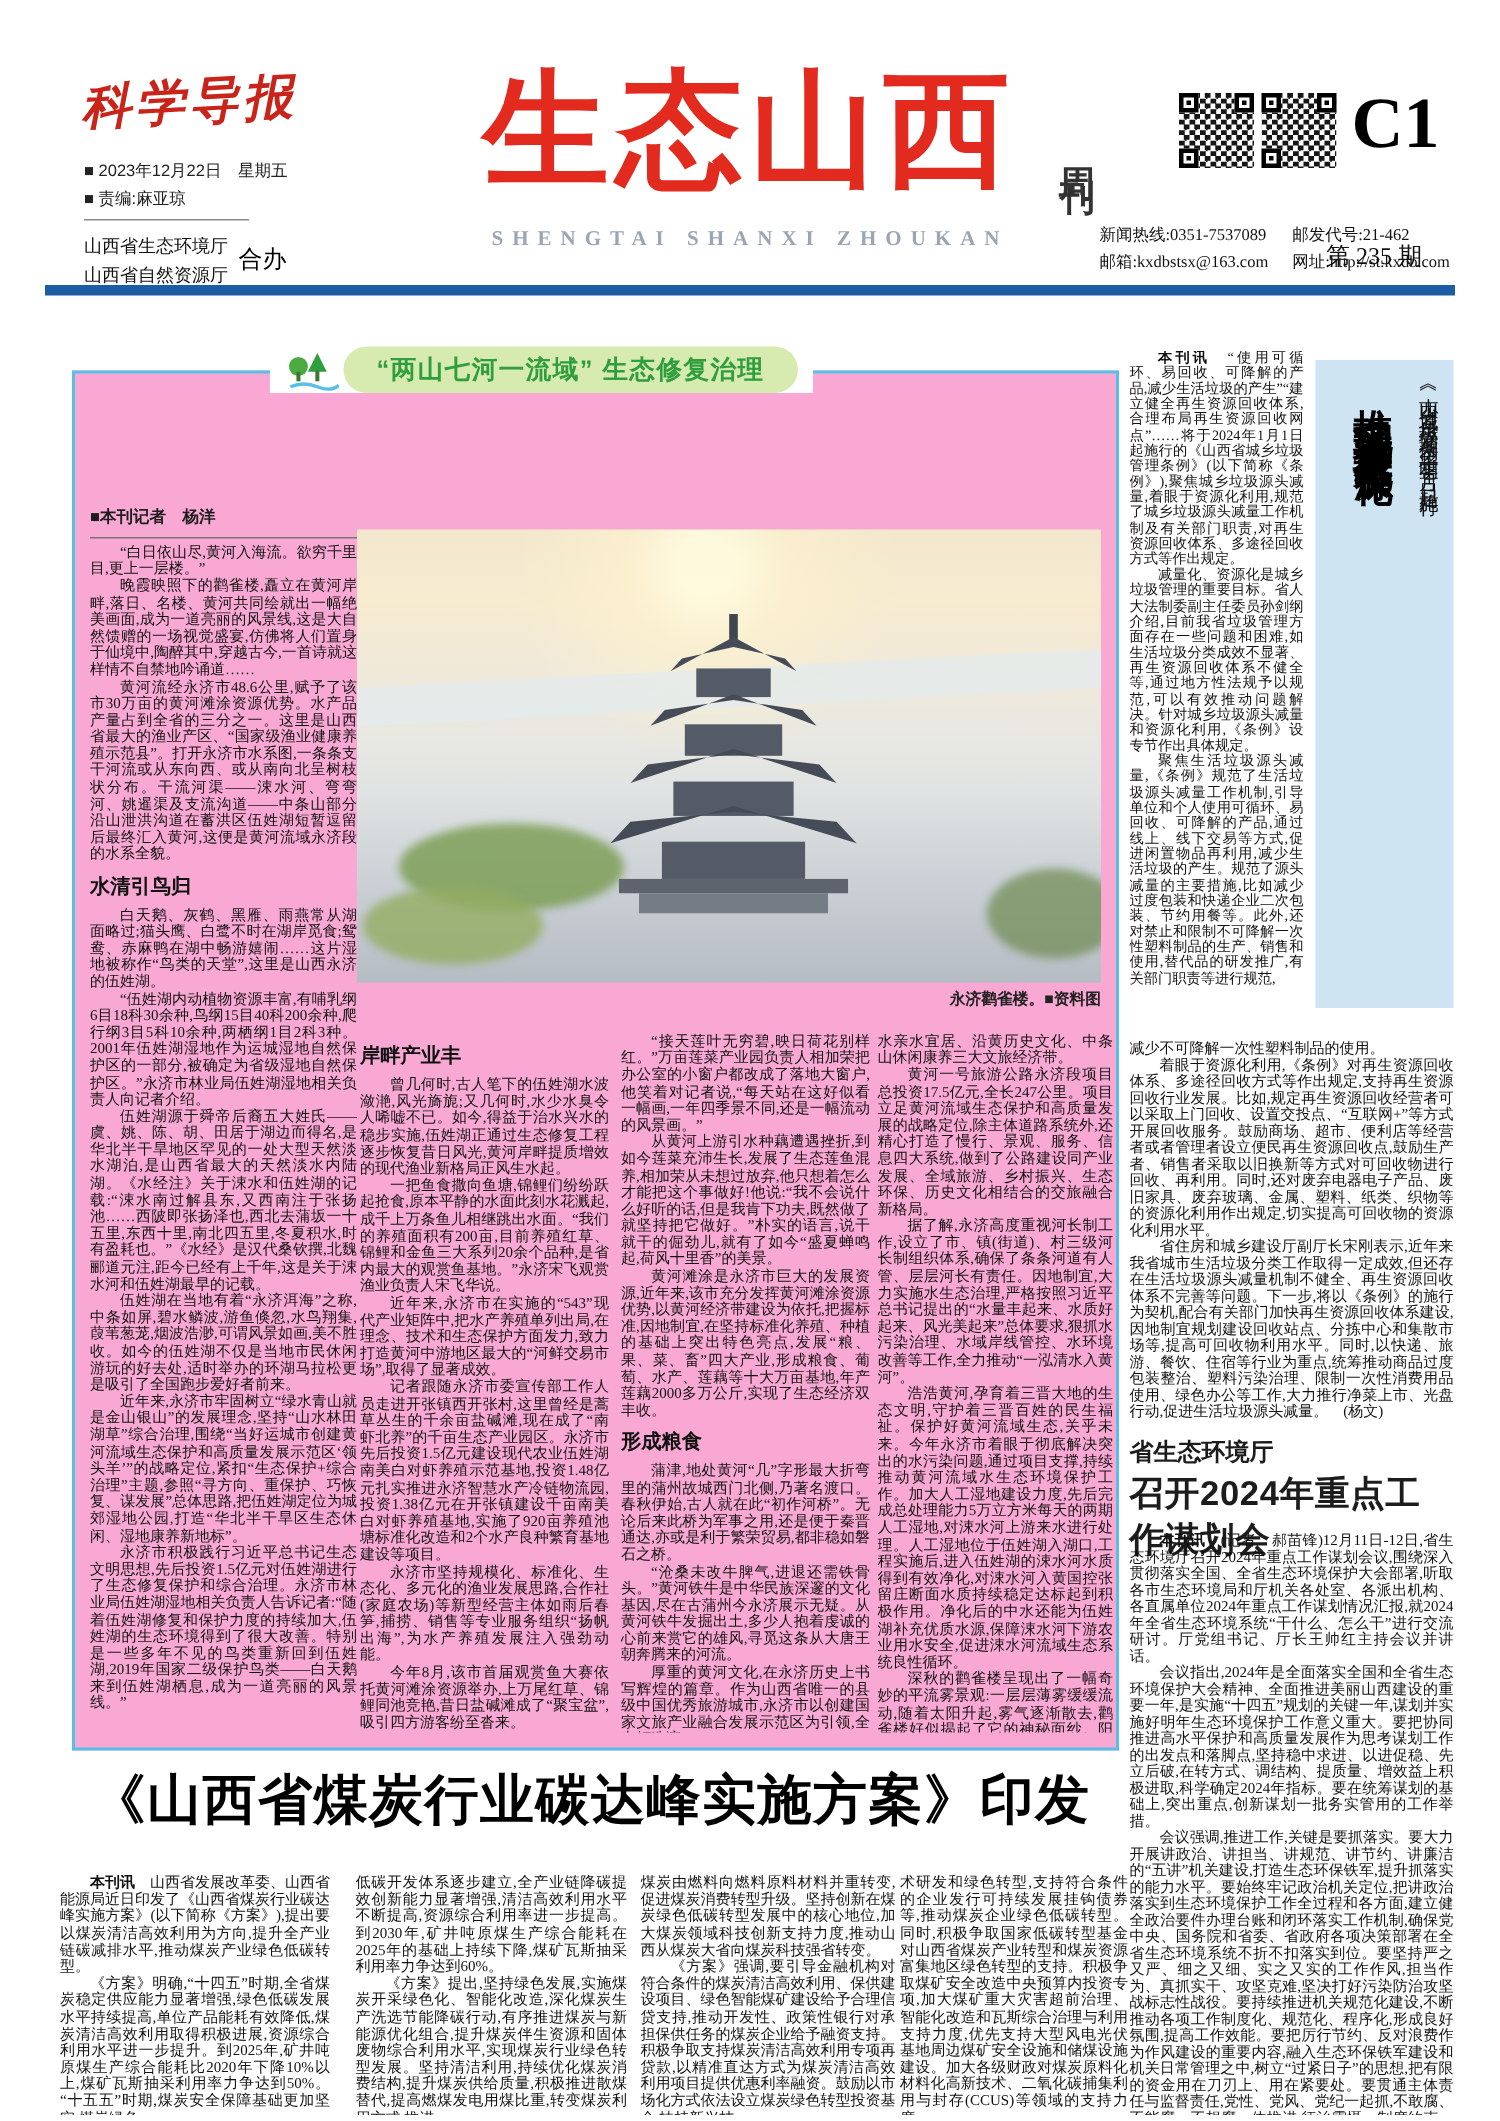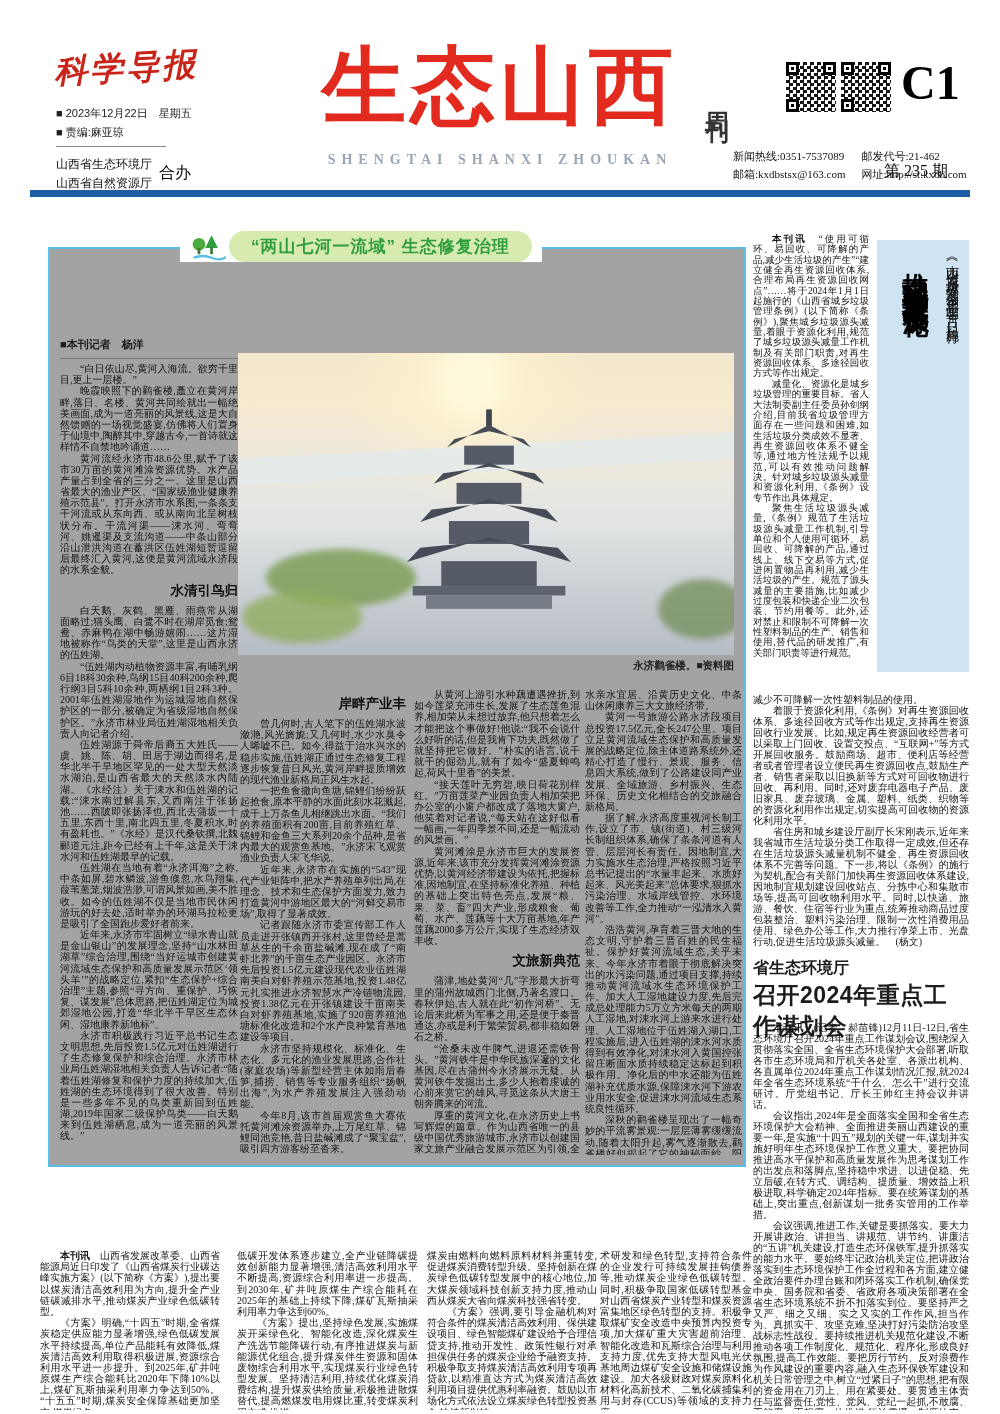--- a/index.html
+++ b/index.html
@@ -25,33 +25,33 @@
       background:repeating-conic-gradient(#161616 0 25%,#ffffff 0 50%) 0 0/7px 7px;outline:3px solid #fff;}
   .qr .f{position:absolute;width:13px;height:13px;border:3px solid #000;background:#fff;box-sizing:border-box;}
   .qr .f::after{content:"";position:absolute;left:2px;top:2px;width:3px;height:3px;background:#000;}
   .qr .f1{left:0;top:0}.qr .f2{right:0;top:0}.qr .f3{left:0;bottom:0}
   .c1{position:absolute;left:901px;top:55px;font-size:48px;font-weight:bold;color:#000;font-family:"Liberation Serif",serif;}
   .issue{position:absolute;left:884px;top:121px;font-size:16px;color:#111;margin-top:40px;}
   .contacts{position:absolute;left:733px;top:149px;display:grid;grid-template-columns:auto auto;
         column-gap:16px;row-gap:3px;font-size:11px;color:#111;}
   .bluebar{position:absolute;left:30px;top:190px;width:940px;height:7px;background:#1c5da6;}
   
-  .main-box{position:absolute;left:48px;top:247px;width:694px;height:916px;border:2px solid #57bfe8;background:#a3a3a3;}
+  .main-box{position:absolute;left:48px;top:247px;width:694px;height:916px;border:2px solid #57bfe8;background:#f9a8d4;}
   .banner-wrap{position:absolute;left:50%;top:-18px;transform:translateX(-60%);background:#fff;
         padding:0 10px;display:flex;align-items:center;gap:3px;}
   .banner-pill{background:#d7eab0;color:#2f9e3c;font-weight:bold;font-size:17px;padding:4px 22px;
         border-radius:20px;font-family:"Liberation Sans",sans-serif;letter-spacing:1px;white-space:nowrap;}
   .m-headline{position:absolute;left:10px;top:22px;width:674px;text-align:center;font-size:35px;
         font-weight:900;font-family:"Liberation Sans",sans-serif;color:#000;}
   .m-byline{position:absolute;left:10px;top:88px;width:178px;font-size:11px;font-weight:bold;
         font-family:"Liberation Sans",sans-serif;padding-bottom:6px;border-bottom:1px solid #777;}
   .col{position:absolute;font-size:10px;line-height:1.12;text-align:justify;overflow:hidden;color:#111;}
   .col p{margin:0;text-indent:2em;}
   .col p.cont{text-indent:0;}
-  .col h4.subhead{margin:7px 0;text-align:right;font-size:13.5px;font-family:"Liberation Sans",sans-serif;font-weight:bold;}
+  .col h4.subhead{margin:7px 0;text-align:left;font-size:13.5px;font-family:"Liberation Sans",sans-serif;font-weight:bold;}
   .col b{font-family:"Liberation Sans",sans-serif;}
   #col1{left:10px;top:114px;width:178px;height:790px;}
   #col2{left:190px;top:440px;width:166px;height:466px;}
   #col3{left:364px;top:440px;width:166px;height:466px;}
   #col4{left:535px;top:440px;width:157px;height:466px;}
   
   .photo{position:absolute;left:188px;top:104px;width:496px;height:302px;overflow:hidden;
      background:linear-gradient(180deg,#f2e7cd 0%,#f7ebd0 16%,#efe9da 32%,#e8e8e2 46%,#e0e3e3 58%,#ced4d8 74%,#b6bcc4 100%);}
   .ph-sun{position:absolute;left:0;top:0;width:100%;height:60%;
      background:radial-gradient(circle at 47% 14%,rgba(255,250,222,.95) 0 6%,rgba(255,243,205,.55) 18%,rgba(255,243,205,0) 42%);}
@@ -177,24 +177,24 @@
     <div id="col2" class="col">
         <h4 class="subhead">岸畔产业丰</h4>
         <p>曾几何时,古人笔下的伍姓湖水波潋滟,风光旖旎;又几何时,水少水臭令人唏嘘不已。如今,得益于治水兴水的稳步实施,伍姓湖正通过生态修复工程逐步恢复昔日风光,黄河岸畔提质增效的现代渔业新格局正风生水起。</p>
         <p>一把鱼食撒向鱼塘,锦鲤们纷纷跃起抢食,原本平静的水面此刻水花溅起,成千上万条鱼儿相继跳出水面。“我们的养殖面积有200亩,目前养殖红草、锦鲤和金鱼三大系列20余个品种,是省内最大的观赏鱼基地。”永济宋飞观赏渔业负责人宋飞华说。</p>
         <p>近年来,永济市在实施的“543”现代产业矩阵中,把水产养殖单列出局,在理念、技术和生态保护方面发力,致力打造黄河中游地区最大的“河鲜交易市场”,取得了显著成效。</p>
         <p>记者跟随永济市委宣传部工作人员走进开张镇西开张村,这里曾经是蒿草丛生的千余亩盐碱滩,现在成了“南虾北养”的千亩生态产业园区。永济市先后投资1.5亿元建设现代农业伍姓湖南美白对虾养殖示范基地,投资1.48亿元扎实推进永济智慧水产冷链物流园,投资1.38亿元在开张镇建设千亩南美白对虾养殖基地,实施了920亩养殖池塘标准化改造和2个水产良种繁育基地建设等项目。</p>
         <p>永济市坚持规模化、标准化、生态化、多元化的渔业发展思路,合作社(家庭农场)等新型经营主体如雨后春笋,捕捞、销售等专业服务组织“扬帆出海”,为水产养殖发展注入强劲动能。</p>
         <p>今年8月,该市首届观赏鱼大赛依托黄河滩涂资源举办,上万尾红草、锦鲤同池竞艳,昔日盐碱滩成了“聚宝盆”,吸引四方游客纷至沓来。</p>
       </div>
     <div id="col3" class="col">
+        <p>“接天莲叶无穷碧,映日荷花别样红。”万亩莲菜产业园负责人相加荣把办公室的小窗户都改成了落地大窗户,他笑着对记者说,“每天站在这好似看一幅画,一年四季景不同,还是一幅流动的风景画。”</p>
         <p>从黄河上游引水种藕遭遇挫折,到如今莲菜充沛生长,发展了生态莲鱼混养,相加荣从未想过放弃,他只想着怎么才能把这个事做好!他说:“我不会说什么好听的话,但是我肯下功夫,既然做了就坚持把它做好。”朴实的语言,说干就干的倔劲儿,就有了如今“盛夏蝉鸣起,荷风十里香”的美景。</p>
-        <p>“接天莲叶无穷碧,映日荷花别样红。”万亩莲菜产业园负责人相加荣把办公室的小窗户都改成了落地大窗户,他笑着对记者说,“每天站在这好似看一幅画,一年四季景不同,还是一幅流动的风景画。”</p>
         <p>黄河滩涂是永济市巨大的发展资源,近年来,该市充分发挥黄河滩涂资源优势,以黄河经济带建设为依托,把握标准,因地制宜,在坚持标准化养殖、种植的基础上突出特色亮点,发展“粮、果、菜、畜”四大产业,形成粮食、葡萄、水产、莲藕等十大万亩基地,年产莲藕2000多万公斤,实现了生态经济双丰收。</p>
-        <h4 class="subhead">文旅新典范</h4>
+        <h4 class="subhead">形成粮食</h4>
         <p>蒲津,地处黄河“几”字形最大折弯里的蒲州故城西门北侧,乃著名渡口。春秋伊始,古人就在此“初作河桥”。无论后来此桥为军事之用,还是便于秦晋通达,亦或是利于繁荣贸易,都非稳如磐石之桥。</p>
         <p>“沧桑未改牛脾气,进退还需铁骨头。”黄河铁牛是中华民族深邃的文化基因,尽在古蒲州今永济展示无疑。从黄河铁牛发掘出土,多少人抱着虔诚的心前来赏它的雄风,寻觅这条从大唐王朝奔腾来的河流。</p>
         <p>厚重的黄河文化,在永济历史上书写辉煌的篇章。作为山西省唯一的县级中国优秀旅游城市,永济市以创建国家文旅产业融合发展示范区为引领,全力打造滨</p>
       </div>
     <div id="col4" class="col">
         <p class="cont">水亲水宜居、沿黄历史文化、中条山休闲康养三大文旅经济带。</p>
         <p>黄河一号旅游公路永济段项目总投资17.5亿元,全长247公里。项目立足黄河流域生态保护和高质量发展的战略定位,除主体道路系统外,还精心打造了慢行、景观、服务、信息四大系统,做到了公路建设同产业发展、全域旅游、乡村振兴、生态环保、历史文化相结合的交旅融合新格局。</p>
         <p>据了解,永济高度重视河长制工作,设立了市、镇(街道)、村三级河长制组织体系,确保了条条河道有人管、层层河长有责任。因地制宜,大力实施水生态治理,严格按照习近平总书记提出的“水量丰起来、水质好起来、风光美起来”总体要求,狠抓水污染治理、水域岸线管控、水环境改善等工作,全力推动“一泓清水入黄河”。</p>
         <p>浩浩黄河,孕育着三晋大地的生态文明,守护着三晋百姓的民生福祉。保护好黄河流域生态,关乎未来。今年永济市着眼于彻底解决突出的水污染问题,通过项目支撑,持续推动黄河流域水生态环境保护工作。加大人工湿地建设力度,先后完成总处理能力5万立方米每天的两期人工湿地,对涑水河上游来水进行处理。人工湿地位于伍姓湖入湖口,工程实施后,进入伍姓湖的涑水河水质得到有效净化,对涑水河入黄国控张留庄断面水质持续稳定达标起到积极作用。净化后的中水还能为伍姓湖补充优质水源,保障涑水河下游农业用水安全,促进涑水河流域生态系统良性循环。</p>
         <p>深秋的鹳雀楼呈现出了一幅奇妙的平流雾景观:一层层薄雾缓缓流动,随着太阳升起,雾气逐渐散去,鹳雀楼好似揭起了它的神秘面纱。阳光洒在阁楼上,每一砖每一瓦都闪耀着岁月的光辉,与黄河遥相辉映,不仅见证了黄河的历史变迁,还守护着它的一片安澜。</p>
@@ -220,20 +220,21 @@
     <div class="sb2-kicker">省生态环境厅</div>
     <div class="sb2-headline">召开2024年重点工作谋划会</div>
     <div class="col sb2-body">
         <p><b>本刊讯　</b>(记者　郝苗锋)12月11日-12日,省生态环境厅召开2024年重点工作谋划会议,围绕深入贯彻落实全国、全省生态环境保护大会部署,听取各市生态环境局和厅机关各处室、各派出机构、各直属单位2024年重点工作谋划情况汇报,就2024年全省生态环境系统“干什么、怎么干”进行交流研讨。厅党组书记、厅长王帅红主持会议并讲话。</p>
         <p>会议指出,2024年是全面落实全国和全省生态环境保护大会精神、全面推进美丽山西建设的重要一年,是实施“十四五”规划的关键一年,谋划并实施好明年生态环境保护工作意义重大。要把协同推进高水平保护和高质量发展作为思考谋划工作的出发点和落脚点,坚持稳中求进、以进促稳、先立后破,在转方式、调结构、提质量、增效益上积极进取,科学确定2024年指标。要在统筹谋划的基础上,突出重点,创新谋划一批务实管用的工作举措。</p>
         <p>会议强调,推进工作,关键是要抓落实。要大力开展讲政治、讲担当、讲规范、讲节约、讲廉洁的“五讲”机关建设,打造生态环保铁军,提升抓落实的能力水平。要始终牢记政治机关定位,把讲政治落实到生态环境保护工作全过程和各方面,建立健全政治要件办理台账和闭环落实工作机制,确保党中央、国务院和省委、省政府各项决策部署在全省生态环境系统不折不扣落实到位。要坚持严之又严、细之又细、实之又实的工作作风,担当作为、真抓实干、攻坚克难,坚决打好污染防治攻坚战标志性战役。要持续推进机关规范化建设,不断推动各项工作制度化、规范化、程序化,形成良好氛围,提高工作效能。要把厉行节约、反对浪费作为作风建设的重要内容,融入生态环保铁军建设和机关日常管理之中,树立“过紧日子”的思想,把有限的资金用在刀刃上、用在紧要处。要贯通主体责任与监督责任,党性、党风、党纪一起抓,不敢腐、不能腐、不想腐一体推进,惩治震慑、制度约束、提高党悟一体发力,全面建设清廉机关。</p>
       </div>
   </div>
 
   <div class="bottom">
+    <h2 class="b-headline">《山西省煤炭行业碳达峰实施方案》印发</h2>
     <div id="bcol1" class="col b-col">
         <p><b>本刊讯　</b>山西省发展改革委、山西省能源局近日印发了《山西省煤炭行业碳达峰实施方案》(以下简称《方案》),提出要以煤炭清洁高效利用为方向,提升全产业链碳减排水平,推动煤炭产业绿色低碳转型。</p>
         <p>《方案》明确,“十四五”时期,全省煤炭稳定供应能力显著增强,绿色低碳发展水平持续提高,单位产品能耗有效降低,煤炭清洁高效利用取得积极进展,资源综合利用水平进一步提升。到2025年,矿井吨原煤生产综合能耗比2020年下降10%以上,煤矿瓦斯抽采利用率力争达到50%。“十五五”时期,煤炭安全保障基础更加坚实,煤炭绿色</p>
       </div>
     <div id="bcol2" class="col b-col">
         <p class="cont">低碳开发体系逐步建立,全产业链降碳提效创新能力显著增强,清洁高效利用水平不断提高,资源综合利用率进一步提高。到2030年,矿井吨原煤生产综合能耗在2025年的基础上持续下降,煤矿瓦斯抽采利用率力争达到60%。</p>
         <p>《方案》提出,坚持绿色发展,实施煤炭开采绿色化、智能化改造,深化煤炭生产洗选节能降碳行动,有序推进煤炭与新能源优化组合,提升煤炭伴生资源和固体废物综合利用水平,实现煤炭行业绿色转型发展。坚持清洁利用,持续优化煤炭消费结构,提升煤炭供给质量,积极推进散煤替代,提高燃煤发电用煤比重,转变煤炭利用方式,推进</p>
       </div>
     <div id="bcol3" class="col b-col">
         <p class="cont">煤炭由燃料向燃料原料材料并重转变,促进煤炭消费转型升级。坚持创新在煤炭绿色低碳转型发展中的核心地位,加大煤炭领域科技创新支持力度,推动山西从煤炭大省向煤炭科技强省转变。</p>

